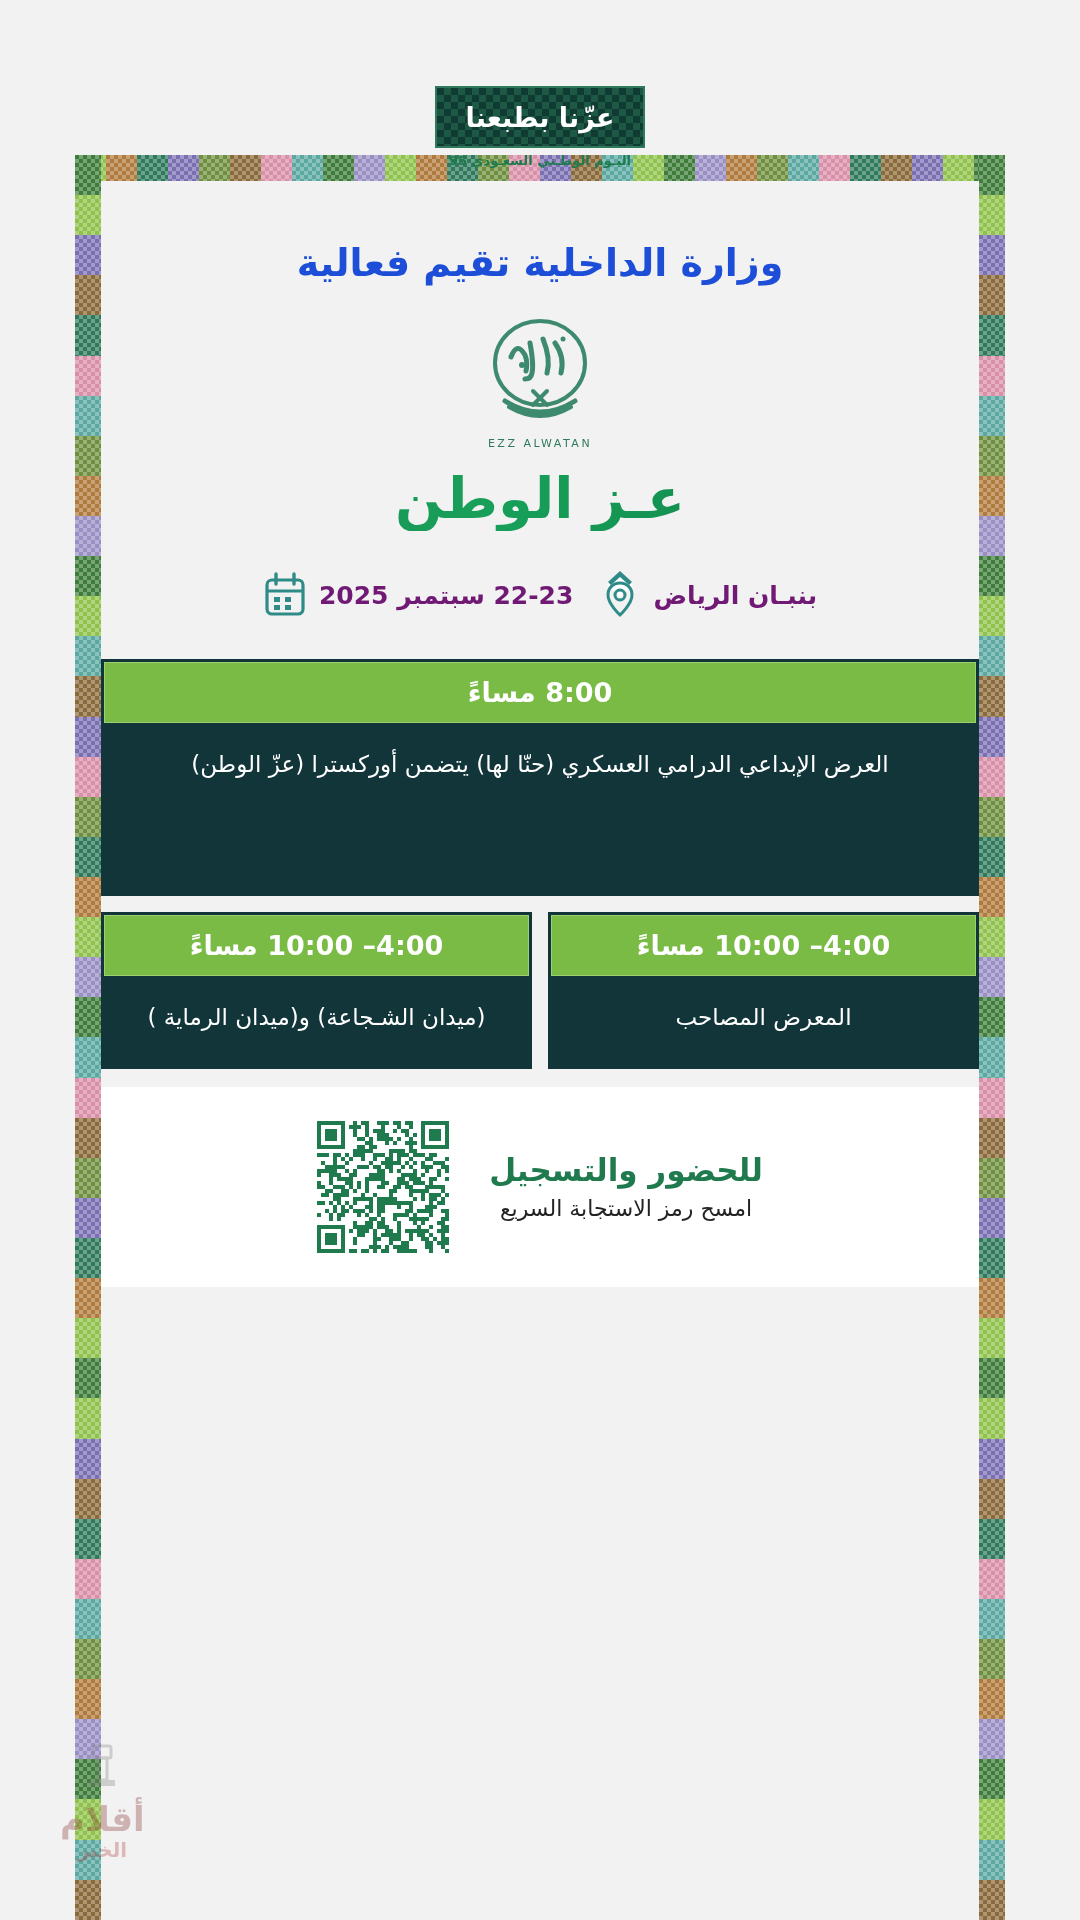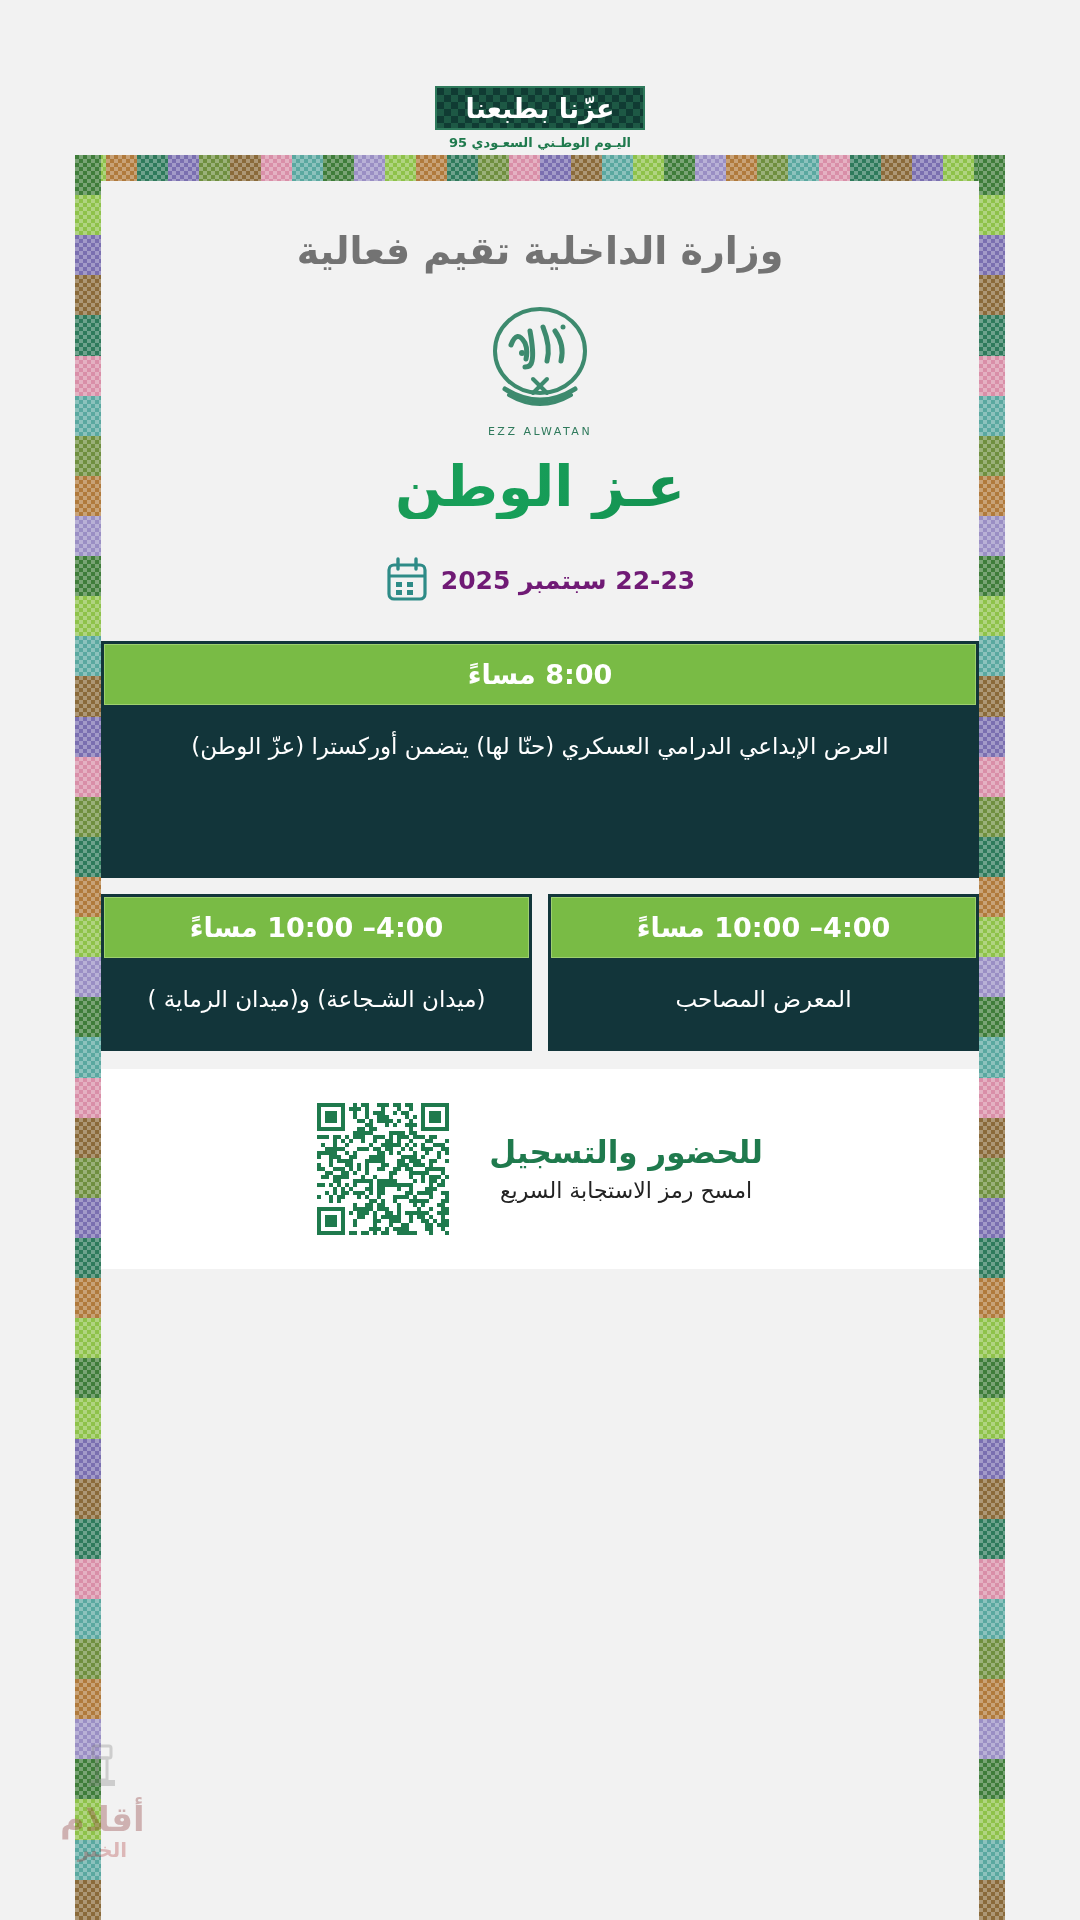--- a/index.html
+++ b/index.html
@@ -24,34 +24,34 @@
       linear-gradient(45deg, rgba(255,255,255,.30) 25%, transparent 25%, transparent 75%, rgba(255,255,255,.30) 75%);
     background-size:8px 8px; background-position:0 0,4px 4px;
   }
 
   
   .page { position:absolute; left:101px; right:101px; top:181px; }
 
   
   .badge-wrap { position:absolute; left:0; right:0; top:-95px; display:flex; flex-direction:column; align-items:center; }
   .badge {
-    width:210px; height:44px; background:#103b33; border:2px solid #2f7a5c;
+    width:210px; height:62px; background:#103b33; border:2px solid #2f7a5c;
     display:flex; align-items:center; justify-content:center; position:relative; overflow:hidden;
   }
   .badge::before{
     content:""; position:absolute; inset:0;
     background-image:
       linear-gradient(45deg,rgba(45,125,90,.45) 25%,transparent 25%,transparent 75%,rgba(45,125,90,.45) 75%),
       linear-gradient(45deg,rgba(45,125,90,.45) 25%,transparent 25%,transparent 75%,rgba(45,125,90,.45) 75%);
     background-size:14px 14px; background-position:0 0,7px 7px;
   }
   .badge-txt { position:relative; color:#fff; font-size:27px; font-weight:bold; letter-spacing:.5px; }
   .badge-sub { margin-top:5px; color:#1f7a4d; font-size:13px; font-weight:bold; letter-spacing:.8px; }
 
-  .headline { text-align:center; font-size:38px; font-weight:bold; color:#737373; margin-top:48px; letter-spacing:-.5px; }
+  .headline { text-align:center; font-size:38px; font-weight:bold; color:#1d4ed8; margin-top:60px; letter-spacing:-.5px; }
 
   
   .emblem-wrap { display:flex; flex-direction:column; align-items:center; margin-top:28px; }
   .emblem-label { margin-top:6px; color:#2f7a5c; font-size:11px; font-weight:normal; letter-spacing:2.5px; }
 
   .main-title {
     text-align:center; font-size:56px; font-weight:bold; margin-top:16px; letter-spacing:-1px;
     background:linear-gradient(100deg,#1f8a4c 0%,#17a05a 45%,#0f7a42 100%);
     -webkit-background-clip:text; background-clip:text; color:transparent;
   }
@@ -240,20 +240,29 @@
       <path d="M34 94 q31 18 62 0" fill="none" stroke="#3d8a6e" stroke-width="4" stroke-linecap="round"></path>
       <path d="M58 78 l14 14" stroke="#3d8a6e" stroke-width="4" stroke-linecap="round"></path>
       <path d="M72 78 l-14 14" stroke="#3d8a6e" stroke-width="4" stroke-linecap="round"></path>
     </svg>
     <div class="emblem-label">EZZ ALWATAN</div>
   </div>
 
   <div class="main-title">عـز الوطن</div>
 
   <div class="info-row">
+    <div class="info-item">
+      <span class="info-text">بنبـان الرياض</span>
+      <svg width="42" height="52" viewBox="0 0 42 52">
+        <path d="M21 4 L34 16 L21 28 L8 16 Z" fill="#ffffff"></path>
+        <path d="M21 2 L33 13 L30 16 L21 8 L12 16 L9 13 Z" fill="#2e8b87"></path>
+        <path d="M21 14 c-7 0 -12 5 -12 12 c0 9 12 20 12 20 s12 -11 12 -20 c0 -7 -5 -12 -12 -12 z" fill="none" stroke="#2e8b87" stroke-width="3"></path>
+        <circle cx="21" cy="26" r="5" fill="none" stroke="#2e8b87" stroke-width="3"></circle>
+      </svg>
+    </div>
     <div class="info-item">
       <span class="info-text">22-23 سبتمبر 2025</span>
       <svg width="44" height="46" viewBox="0 0 44 46">
         <rect x="4" y="8" width="36" height="34" rx="5" fill="none" stroke="#2e8b87" stroke-width="3.2"></rect>
         <line x1="4" y1="19" x2="40" y2="19" stroke="#2e8b87" stroke-width="3.2"></line>
         <line x1="13" y1="2" x2="13" y2="12" stroke="#2e8b87" stroke-width="3.4" stroke-linecap="round"></line>
         <line x1="31" y1="2" x2="31" y2="12" stroke="#2e8b87" stroke-width="3.4" stroke-linecap="round"></line>
         <rect x="11" y="25" width="6" height="5" fill="#2e8b87"></rect>
         <rect x="22" y="25" width="6" height="5" fill="#2e8b87"></rect>
         <rect x="11" y="33" width="6" height="5" fill="#2e8b87"></rect>

